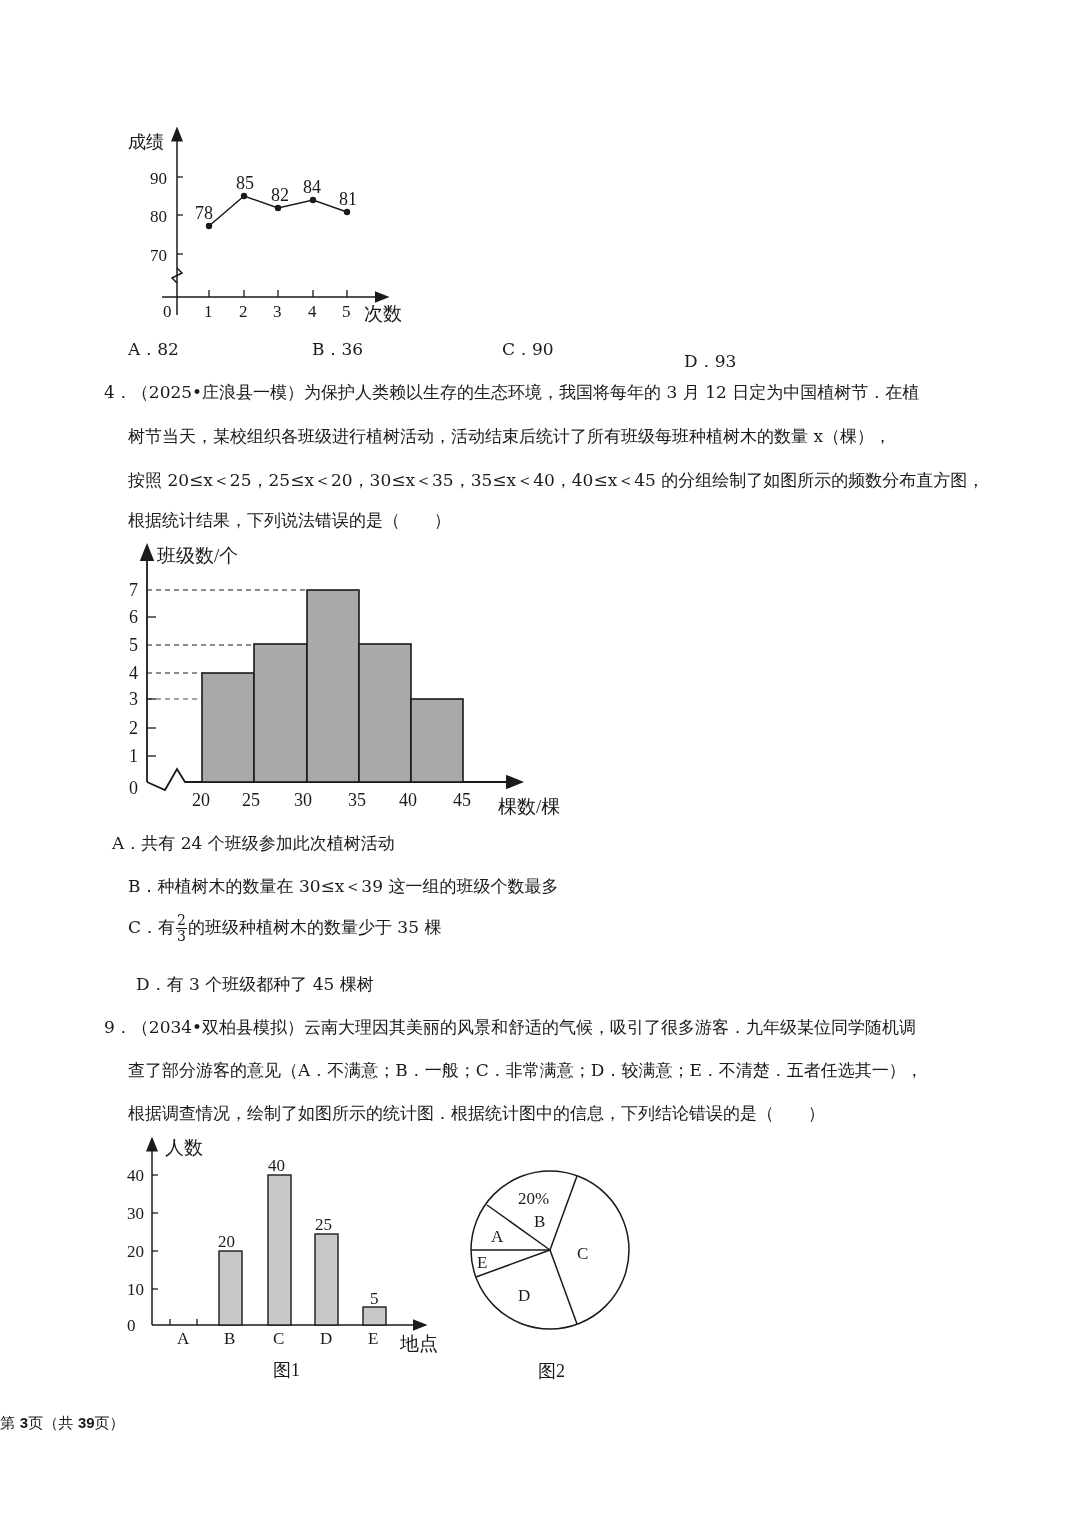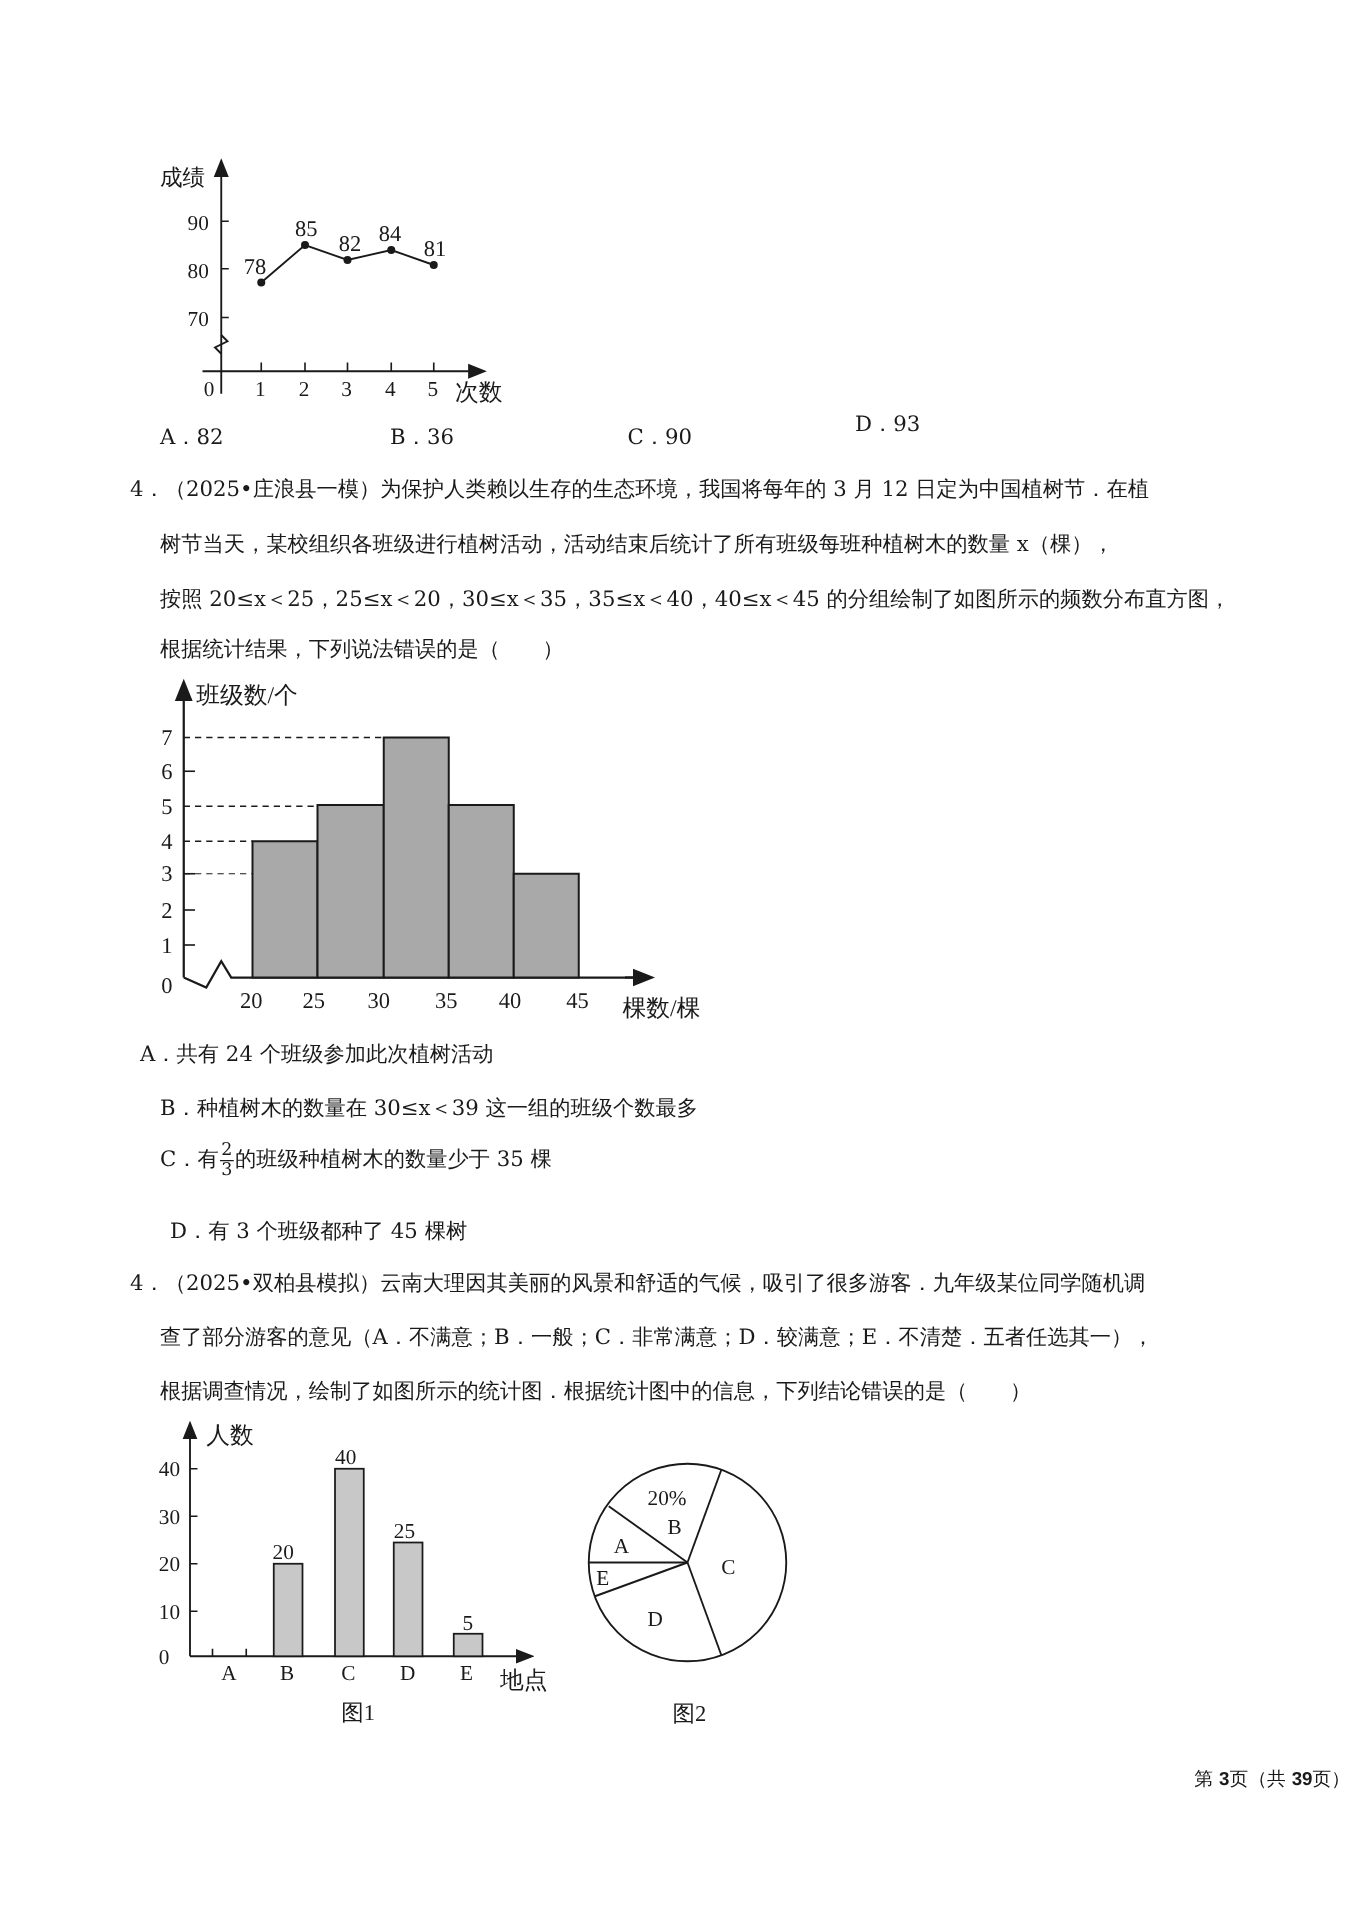--- a/index.html
+++ b/index.html
@@ -4,21 +4,21 @@
 <style>
   html, body { margin: 0; padding: 0; background: #ffffff; }
   body {
     width: 1080px; height: 1526px; position: relative; overflow: hidden;
     font-family: "DejaVu Serif", "Liberation Serif", serif; color: #1a1a1a;
   }
   .abs { position: absolute; }
   .para { left: 128px; font-size: 17px; line-height: 44px; white-space: nowrap; }
   .opt { font-size: 17px; white-space: nowrap; }
   svg text { font-family: "Liberation Serif", "DejaVu Serif", serif; fill: #1a1a1a; }
-  .footer { left: 0; width: 1080px; text-align: right; top: 1414px; font-size: 15px; }
+  .footer { left: 0; width: 1080px; text-align: left; top: 1414px; font-size: 15px; }
   .footer b { font-family: "Liberation Sans", sans-serif; }
   .frac { display: inline-block; vertical-align: middle; text-align: center; font-size: 14px; line-height: 15px; margin: 0 1px; }
   .frac span { display: block; }
   .frac .num { border-bottom: 1.5px solid #1a1a1a; padding: 0 1px; }
 </style>
 </head>
 <body>
 
 <svg class="abs" style="left:110px;top:120px" width="320" height="215" viewBox="0 0 320 215">
   <defs>
@@ -70,21 +70,21 @@
 
 <div class="abs opt" style="left:128px;top:338px">
   <span>A．</span><span>82</span>
 </div>
 <div class="abs opt" style="left:312px;top:338px">
   <span>B．</span><span>36</span>
 </div>
 <div class="abs opt" style="left:502px;top:338px">
   <span>C．</span><span>90</span>
 </div>
-<div class="abs opt" style="left:684px;top:328px">
+<div class="abs opt" style="left:684px;top:350px">
   <span>D．</span><span>93</span>
 </div>
 
 <div class="abs" style="left:0;top:370px">
   <div class="abs para" style="left:104px;top:0">4．（2025•庄浪县一模）为保护人类赖以生存的生态环境，我国将每年的 3 月 12 日定为中国植树节．在植</div>
   <div class="abs para" style="top:44px">树节当天，某校组织各班级进行植树活动，活动结束后统计了所有班级每班种植树木的数量 x（棵），</div>
   <div class="abs para" style="top:88px">按照 20≤x＜25，25≤x＜20，30≤x＜35，35≤x＜40，40≤x＜45 的分组绘制了如图所示的频数分布直方图，</div>
   <div class="abs para" style="top:128px">根据统计结果，下列说法错误的是（　　）</div>
 </div>
 
@@ -146,21 +146,21 @@
   <span>B．</span><span>种植树木的数量在 30≤x＜39 这一组的班级个数最多</span>
 </div>
 <div class="abs opt" style="left:128px;top:913px">
   <span>C．</span><span>有</span><span class="frac"><span class="num">2</span><span>3</span></span><span>的班级种植树木的数量少于 35 棵</span>
 </div>
 <div class="abs opt" style="left:136px;top:973px">
   <span>D．</span><span>有 3 个班级都种了 45 棵树</span>
 </div>
 
 <div class="abs" style="left:0;top:1005px">
-  <div class="abs para" style="left:104px;top:0">4．（2025•双柏县模拟）云南大理因其美丽的风景和舒适的气候，吸引了很多游客．九年级某位同学随机调</div>
+  <div class="abs para" style="left:104px;top:0">9．（2034•双柏县模拟）云南大理因其美丽的风景和舒适的气候，吸引了很多游客．九年级某位同学随机调</div>
   <div class="abs para" style="top:43px">查了部分游客的意见（A．不满意；B．一般；C．非常满意；D．较满意；E．不清楚．五者任选其一），</div>
   <div class="abs para" style="top:86px">根据调查情况，绘制了如图所示的统计图．根据统计图中的信息，下列结论错误的是（　　）</div>
 </div>
 
 <svg class="abs" style="left:115px;top:1130px" width="340" height="260" viewBox="0 0 340 260">
   <defs>
     <marker id="arr3" markerWidth="10" markerHeight="10" refX="5" refY="5" orient="auto">
       <path d="M0,1 L10,5 L0,9 Z" fill="#1a1a1a"></path>
     </marker>
   </defs>

